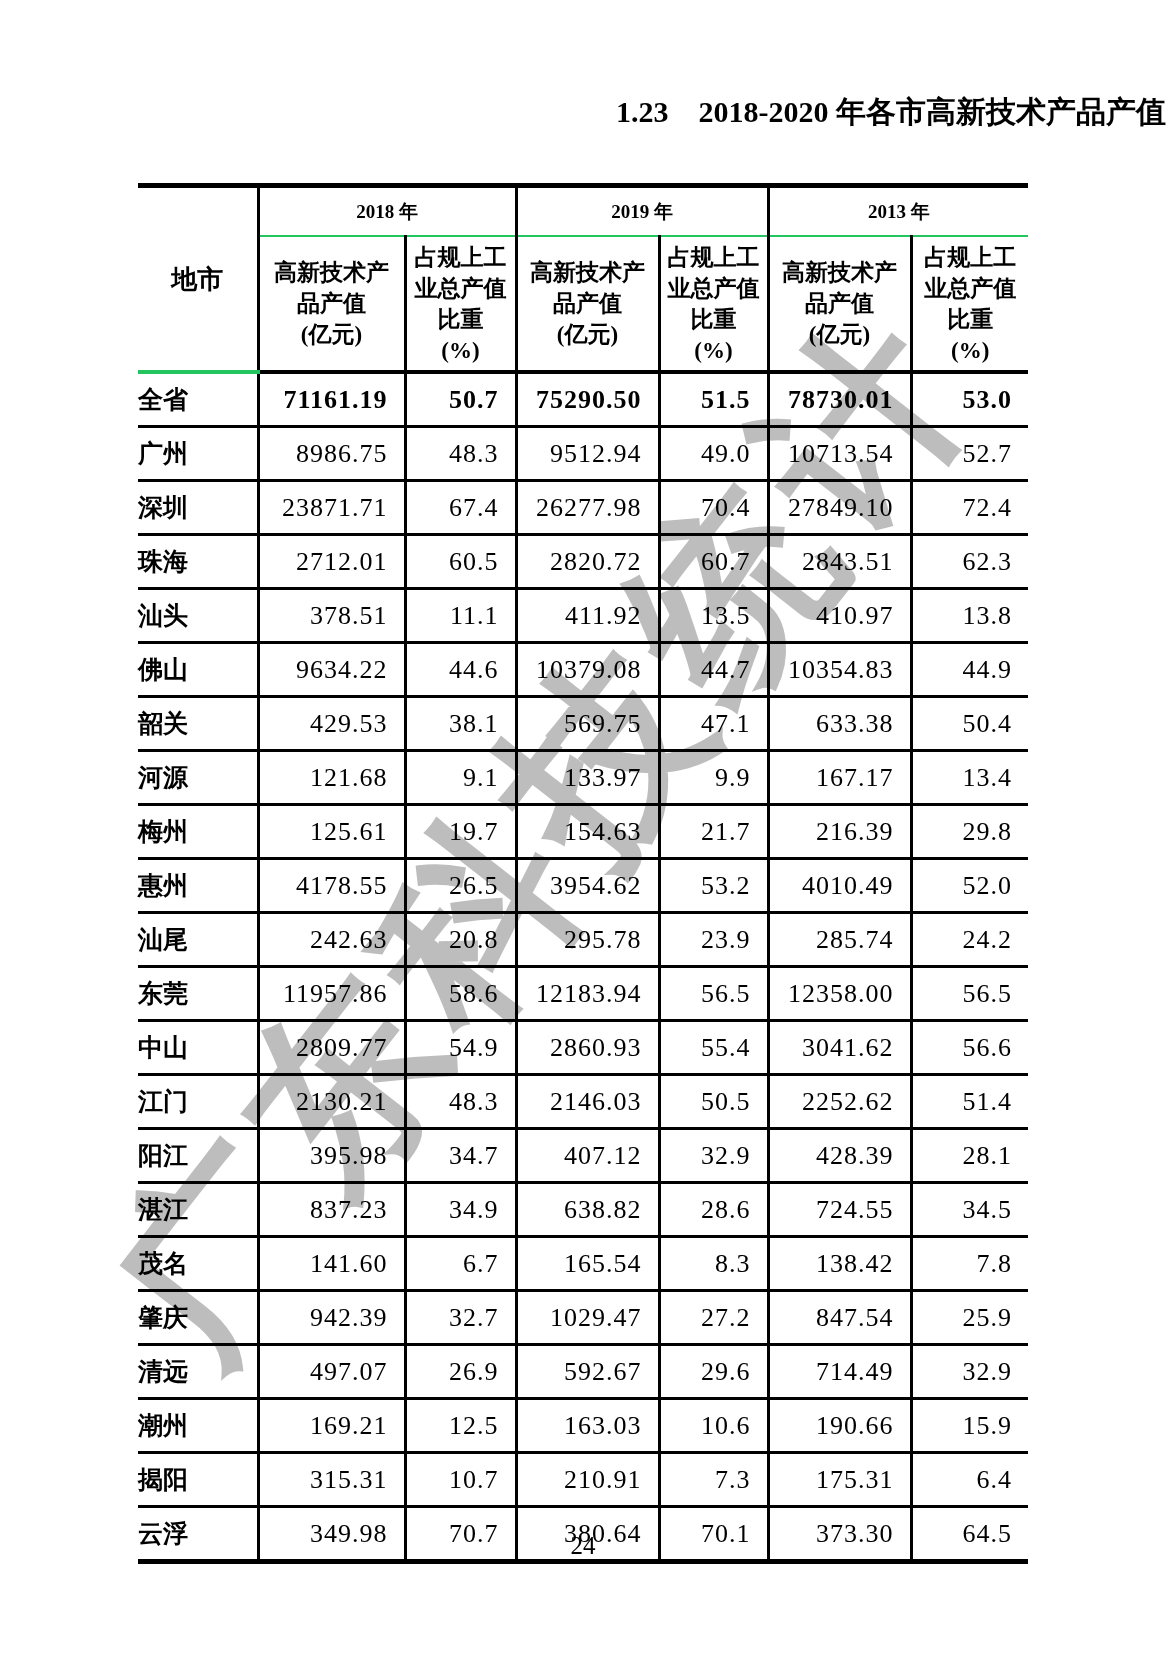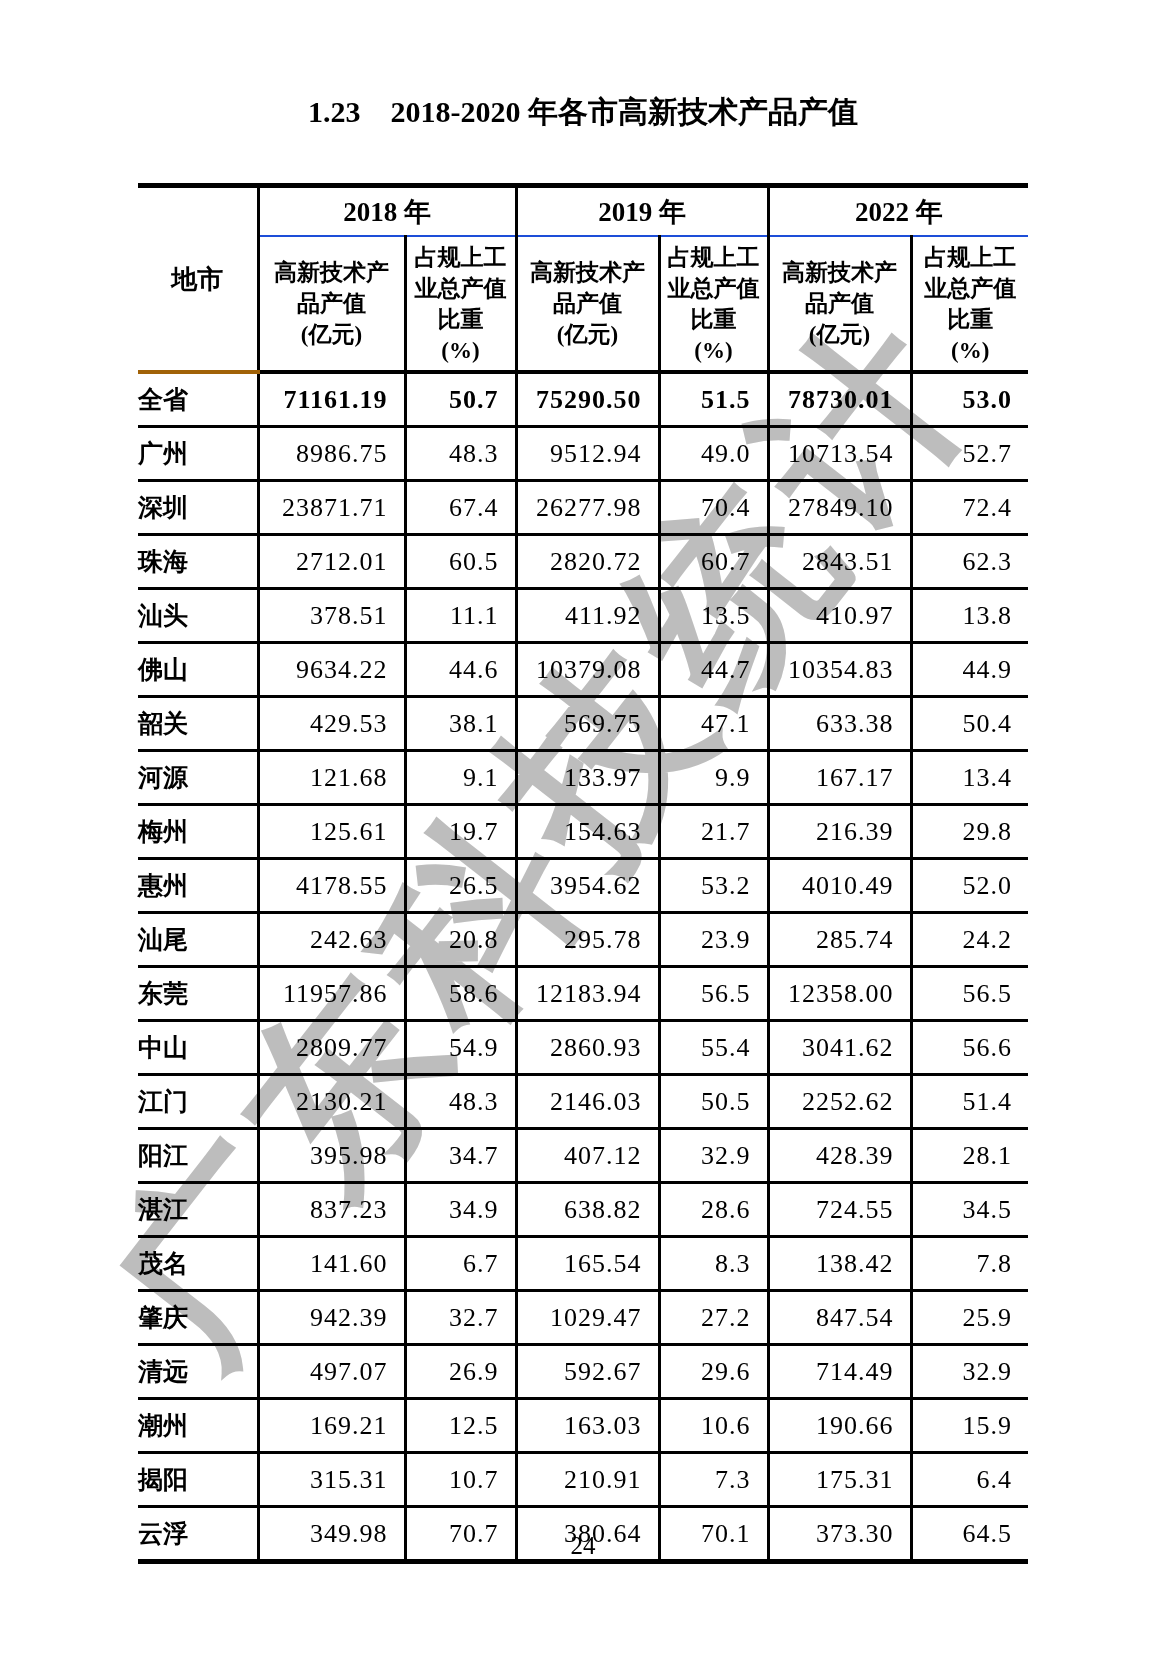--- a/index.html
+++ b/index.html
@@ -22,21 +22,21 @@
     opacity: 0.8;
     white-space: nowrap;
     z-index: 0;
     font-weight: bold;
     pointer-events: none;
   }
   .title {
     position: absolute;
     top: 92px; left: 0; width: 100%;
     margin: 0;
-    text-align: center;
+    text-align: right;
     font-size: 30px;
     font-weight: bold;
     white-space: pre;
     z-index: 2;
   }
   table.doc-table {
     position: absolute;
     left: 138px; top: 183px;
     width: 890px;
     border-collapse: collapse;
@@ -47,28 +47,28 @@
     border-bottom: 5px solid #000;
   }
   th, td {
     border-left: 3px solid #000;
     padding: 0;
     background: transparent;
   }
   .no-left { border-left: none !important; }
   tr.year-row th {
     height: 47px;
-    font-size: 27px;
+    font-size: 19px;
     font-weight: bold;
     text-align: center;
     vertical-align: middle;
-    border-bottom: 2px solid #1d4ed8;
+    border-bottom: 2px solid #22c55e;
   }
   tr.year-row th.corner {
-    border-bottom: 4px solid #a16207;
+    border-bottom: 4px solid #22c55e;
     font-size: 26px;
   }
   tr.sub-row th {
     height: 133px;
     font-size: 23px;
     line-height: 31px;
     font-weight: bold;
     text-align: center;
     vertical-align: middle;
     white-space: pre-line;
@@ -116,21 +116,21 @@
       <col style="width:143px">
       <col style="width:109px">
       <col style="width:143px">
       <col style="width:117px">
     </colgroup>
     <thead>
       <tr class="year-row">
         <th class="corner no-left" rowspan="2">地市</th>
         <th colspan="2">2018 年</th>
         <th colspan="2">2019 年</th>
-        <th colspan="2">2022 年</th>
+        <th colspan="2">2013 年</th>
       </tr>
       <tr class="sub-row">
         <th>高新技术产
 品产值
 (亿元)</th>
         <th>占规上工
 业总产值
 比重
 (%)</th>
         <th>高新技术产

